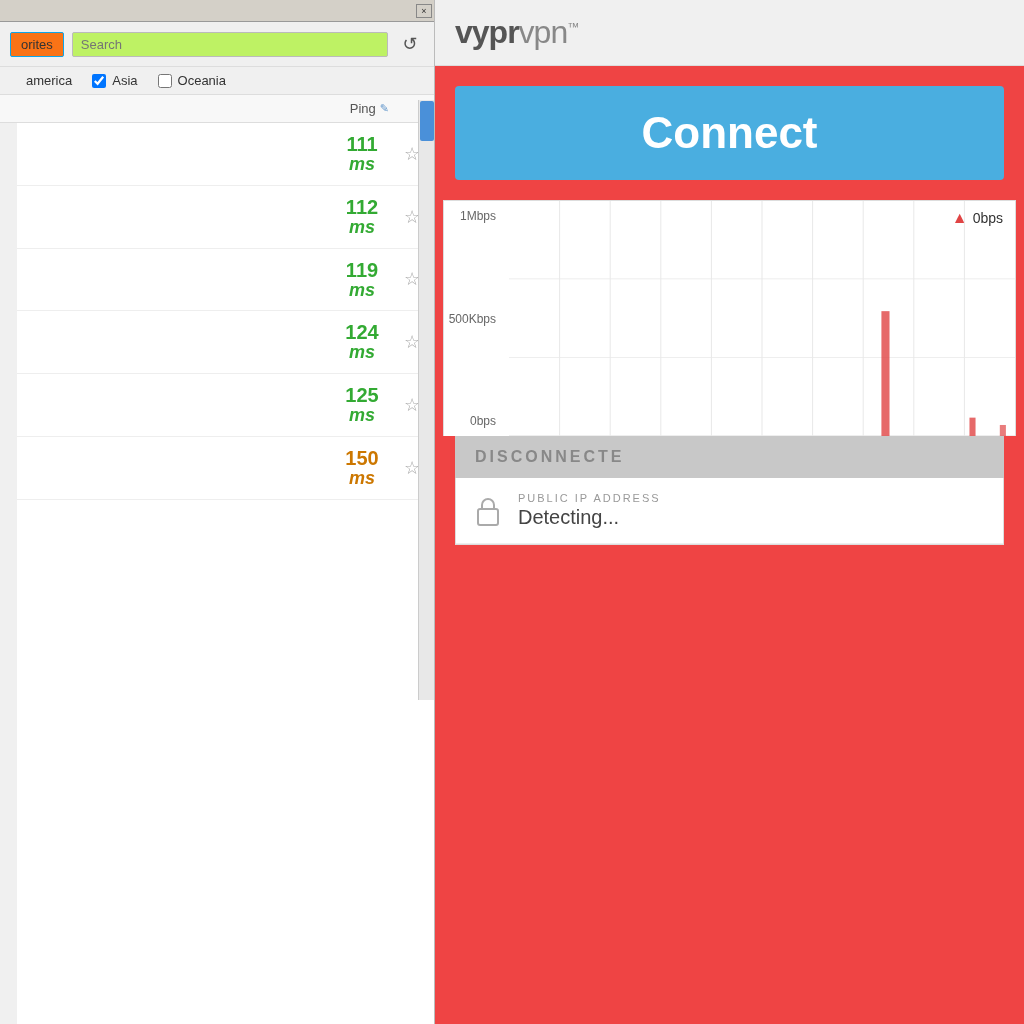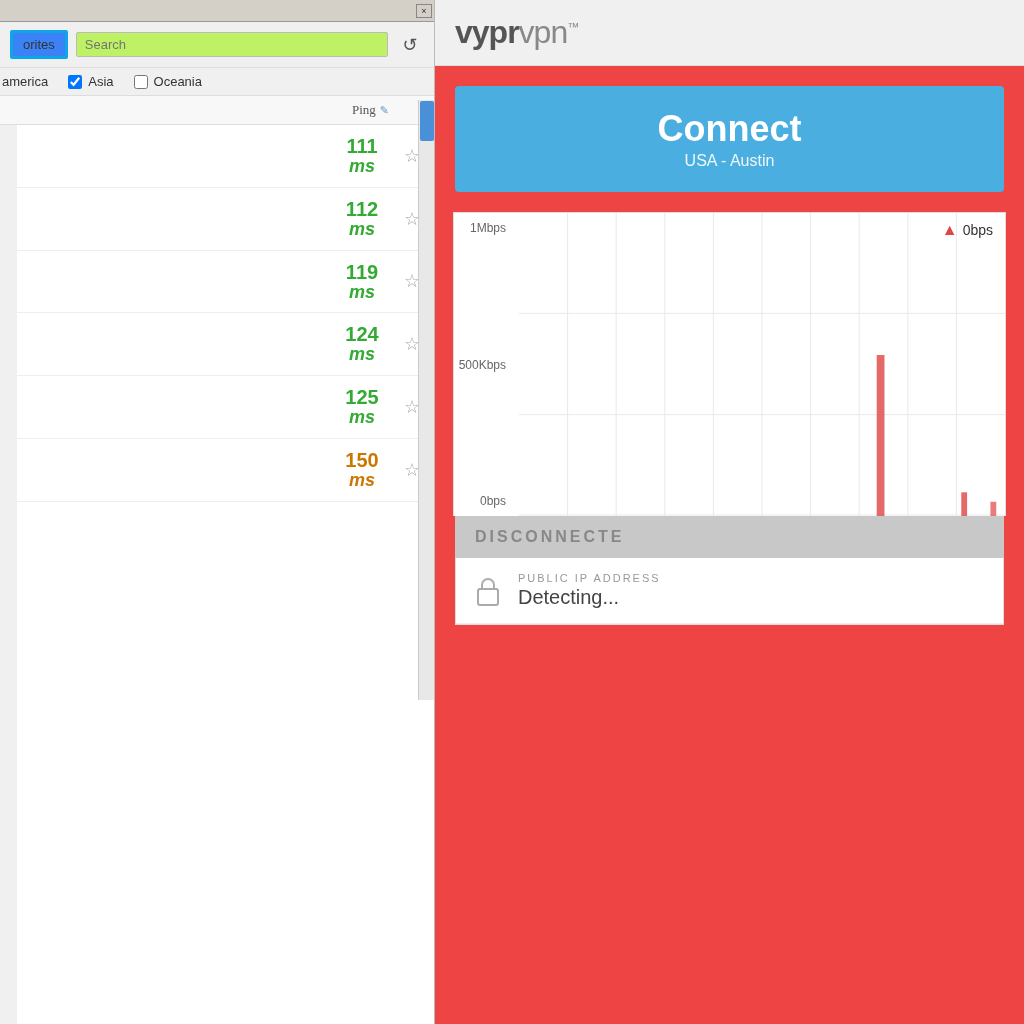--- a/index.html
+++ b/index.html
@@ -49,22 +49,22 @@
     .top-toolbar {
       display: flex;
       align-items: center;
       padding: 8px 10px;
       background: #f0f0f0;
       border-bottom: 1px solid #ddd;
       gap: 8px;
     }
 
     .favorites-btn {
-      background: #3b82f6;
-      border: 3px solid #0ea5e9;
+      background: #f97316;
+      border: 1px solid #0ea5e9;
       padding: 4px 10px;
       font-size: 13px;
       cursor: pointer;
       border-radius: 2px;
       color: #333;
     }
 
     .search-box {
       flex: 1;
       border: 1px solid #bbb;
@@ -84,21 +84,21 @@
       background: none;
       border: none;
       cursor: pointer;
       font-size: 18px;
       color: #555;
     }
 
     .filter-row {
       display: flex;
       align-items: flex-end;
-      padding: 6px 2px;
+      padding: 6px 26px;
       background: #f0f0f0;
       gap: 20px;
       border-bottom: 1px solid #ddd;
     }
 
     .filter-item {
       display: flex;
       align-items: center;
       gap: 6px;
       font-size: 13px;
@@ -118,21 +118,20 @@
       background: #f8f8f8;
       border-bottom: 1px solid #ddd;
       font-size: 13px;
       color: #555;
     }
 
     .column-header .ping-label {
       display: flex;
       align-items: center;
       gap: 4px;
-      font-family: Liberation Serif, serif;
     }
 
     .edit-icon {
       color: #6699cc;
       font-size: 11px;
       cursor: pointer;
     }
 
     .server-list {
       flex: 1;
@@ -253,39 +252,39 @@
       color: white;
       border: none;
       border-radius: 4px;
       padding: 22px 20px;
       text-align: center;
       cursor: pointer;
       width: calc(100% - 40px);
     }
 
     .connect-btn-text {
-      font-size: 36px;
+      font-size: 44px;
       font-weight: bold;
       display: block;
     }
 
     .connect-btn-sub {
       font-size: 16px;
       display: block;
       margin-top: 2px;
       opacity: 0.9;
     }
 
     .chart-area {
-      margin: 0 18px;
+      margin: 0 8px;
       background: white;
       border: 1px solid #ddd;
       border-bottom: none;
       position: relative;
-      height: 304px;
+      height: 236px;
     }
 
     .chart-labels-y {
       position: absolute;
       left: 0;
       top: 0;
       bottom: 0;
       width: 65px;
       display: flex;
       flex-direction: column;
@@ -499,21 +498,20 @@
 <div class="right-panel">
 
   <div class="vpn-header">
     <div class="vpn-logo">
       <span class="vypr">vypr</span><span class="vpn">vpn</span><span class="tm">™</span>
     </div>
   </div>
 
   <button class="connect-btn">
     <span class="connect-btn-text">Connect</span>
-    <span class="connect-btn-sub">USA - Austin</span>
   </button>
 
   <div class="chart-area">
 
     <div class="chart-labels-y">
       <span class="chart-label-y">1Mbps</span>
       <span class="chart-label-y">500Kbps</span>
       <span class="chart-label-y">0bps</span>
     </div>
 

